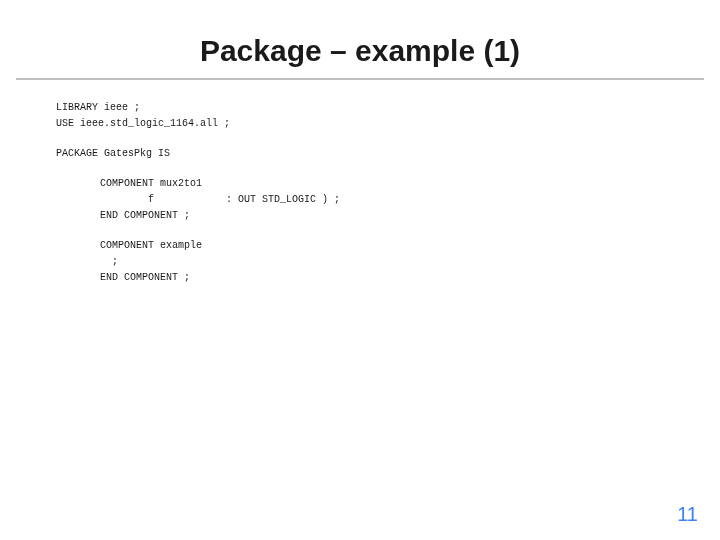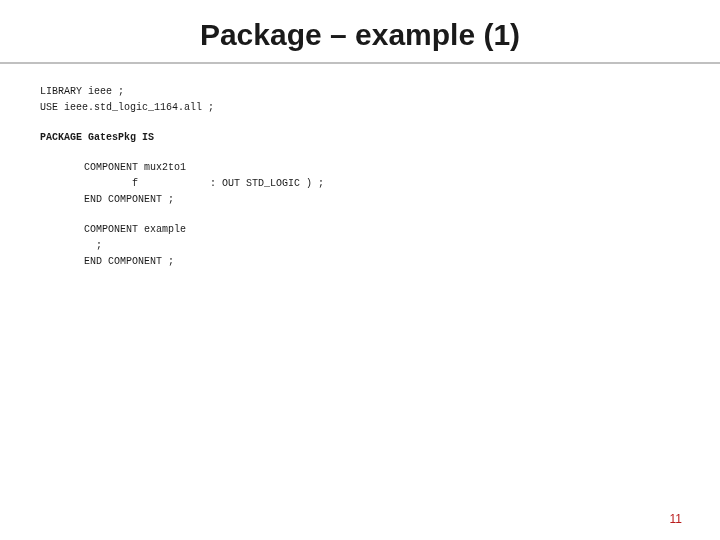--- a/index.html
+++ b/index.html
@@ -14,21 +14,21 @@
       background: #ffffff;
       font-family: Arial, Helvetica, sans-serif;
       overflow: hidden;
     }
 
     .page {
       width: 720px;
       height: 540px;
       background: #ffffff;
       position: relative;
-      padding: 0;
+      padding: 16px;
     }
 
     .title-area {
       text-align: center;
       padding: 18px 0 10px 0;
       border-bottom: 2px solid #c0c0c0;
       margin-bottom: 0;
     }
 
     .title {
@@ -47,33 +47,33 @@
       font-size: 10px;
       color: #1a1a1a;
       line-height: 1.6;
     }
 
     .code-block .section {
       margin-bottom: 14px;
     }
 
     .bold-line {
-      font-weight: bold;
+      font-weight: normal;
     }
 
     .indent1 {
       margin-left: 44px;
     }
 
     .page-number {
       position: absolute;
       bottom: 14px;
-      right: 38px;
-      font-size: 12px;
-      color: #b91c1c;
+      right: 22px;
+      font-size: 20px;
+      color: #3b82f6;
       font-family: Arial, Helvetica, sans-serif;
     }
 
     .line {
       display: block;
       white-space: pre;
     }
   </style>
 </head>
 <body>

